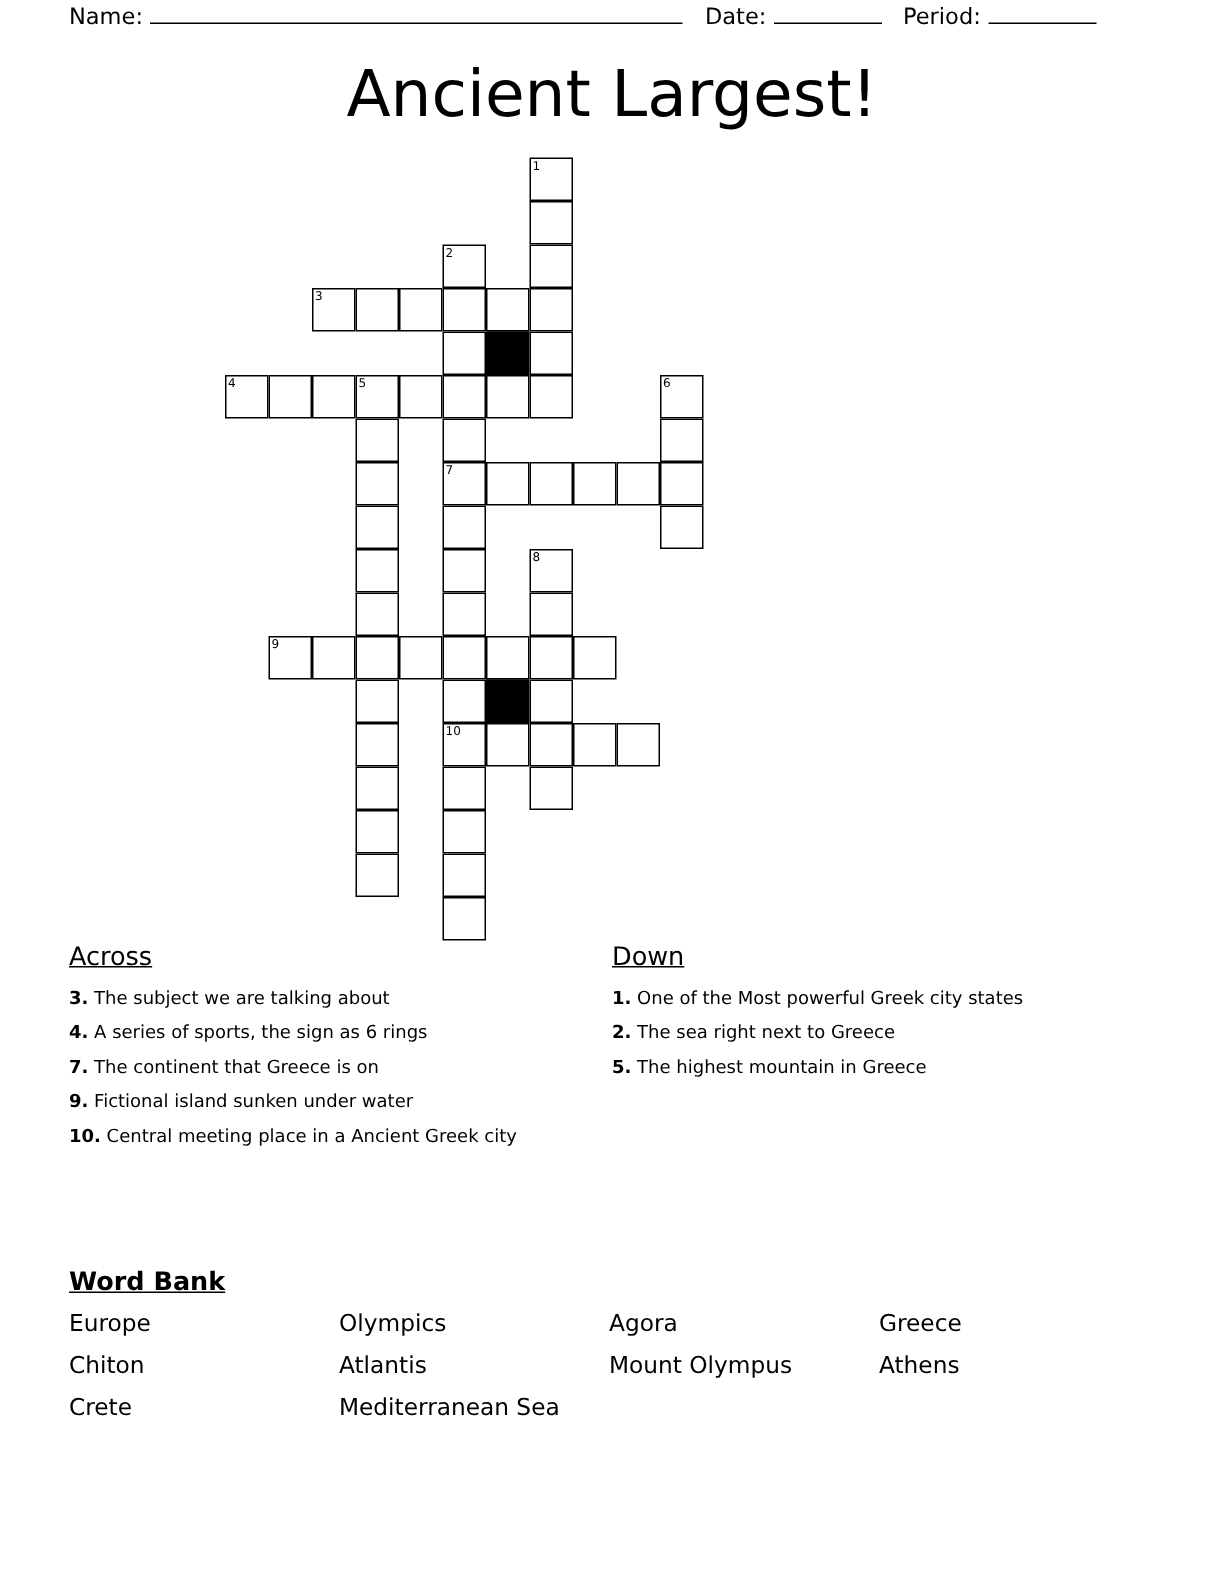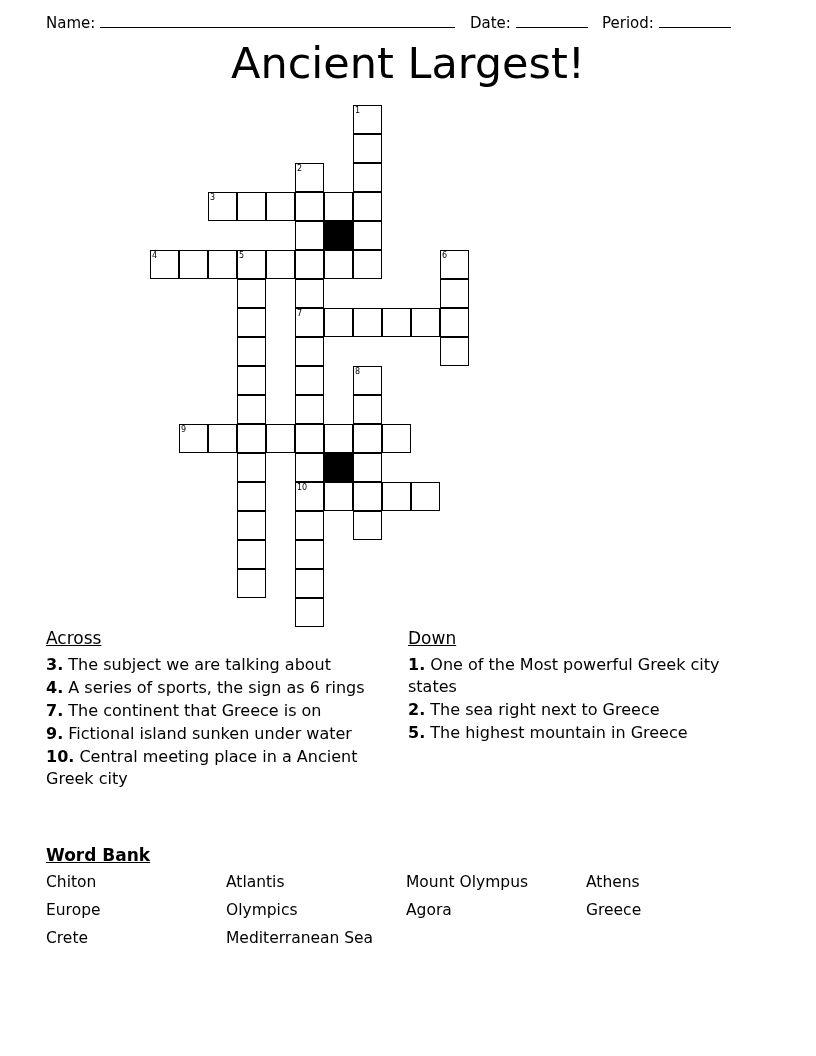--- a/index.html
+++ b/index.html
@@ -12,21 +12,21 @@
     height: 1056px;
     position: relative;
     font-family: "DejaVu Sans", sans-serif;
     color: #000000;
     overflow: hidden;
   }
 
   
   .header-line {
     position: absolute;
-    top: 12px;
+    top: 0px;
     left: 0px;
     width: 816px;
     height: 26px;
     font-size: 15px;
   }
   .hdr-item {
     position: absolute;
     white-space: nowrap;
     font-size: 15px;
   }
@@ -96,21 +96,21 @@
   }
   .col-across { left: 0px;   width: 360px; }
   .col-down   { left: 362px; width: 360px; }
   .col-head {
     font-size: 17px;
     font-weight: normal;
     text-decoration: underline;
     margin-bottom: 6px;
   }
   .clue {
-    font-size: 16px;
+    font-size: 12px;
     line-height: 22px;
     margin-bottom: 1px;
   }
   .clue b { font-weight: bold; }
 
   
   .wordbank {
     position: absolute;
     top: 845px;
     left: 46px;
@@ -268,29 +268,29 @@
         <div class="clue"><b>2.</b><span> The sea right next to Greece</span></div>
         <div class="clue"><b>5.</b><span> The highest mountain in Greece</span></div>
       </div>
   </div>
 </div>
 
 <div class="wordbank">
   <div class="wb-head">Word Bank</div>
   <div class="wb-grid" id="wordbank-grid">
       <div class="wb-row">
+        <div class="wb-cell wb-c0">Europe</div>
+        <div class="wb-cell wb-c1">Olympics</div>
+        <div class="wb-cell wb-c2">Agora</div>
+        <div class="wb-cell wb-c3">Greece</div>
+      </div>
+      <div class="wb-row">
         <div class="wb-cell wb-c0">Chiton</div>
         <div class="wb-cell wb-c1">Atlantis</div>
         <div class="wb-cell wb-c2">Mount Olympus</div>
         <div class="wb-cell wb-c3">Athens</div>
       </div>
       <div class="wb-row">
-        <div class="wb-cell wb-c0">Europe</div>
-        <div class="wb-cell wb-c1">Olympics</div>
-        <div class="wb-cell wb-c2">Agora</div>
-        <div class="wb-cell wb-c3">Greece</div>
-      </div>
-      <div class="wb-row">
         <div class="wb-cell wb-c0">Crete</div>
         <div class="wb-cell wb-c1">Mediterranean Sea</div>
       </div>
     </div>
 </div>
 
 </body></html>

